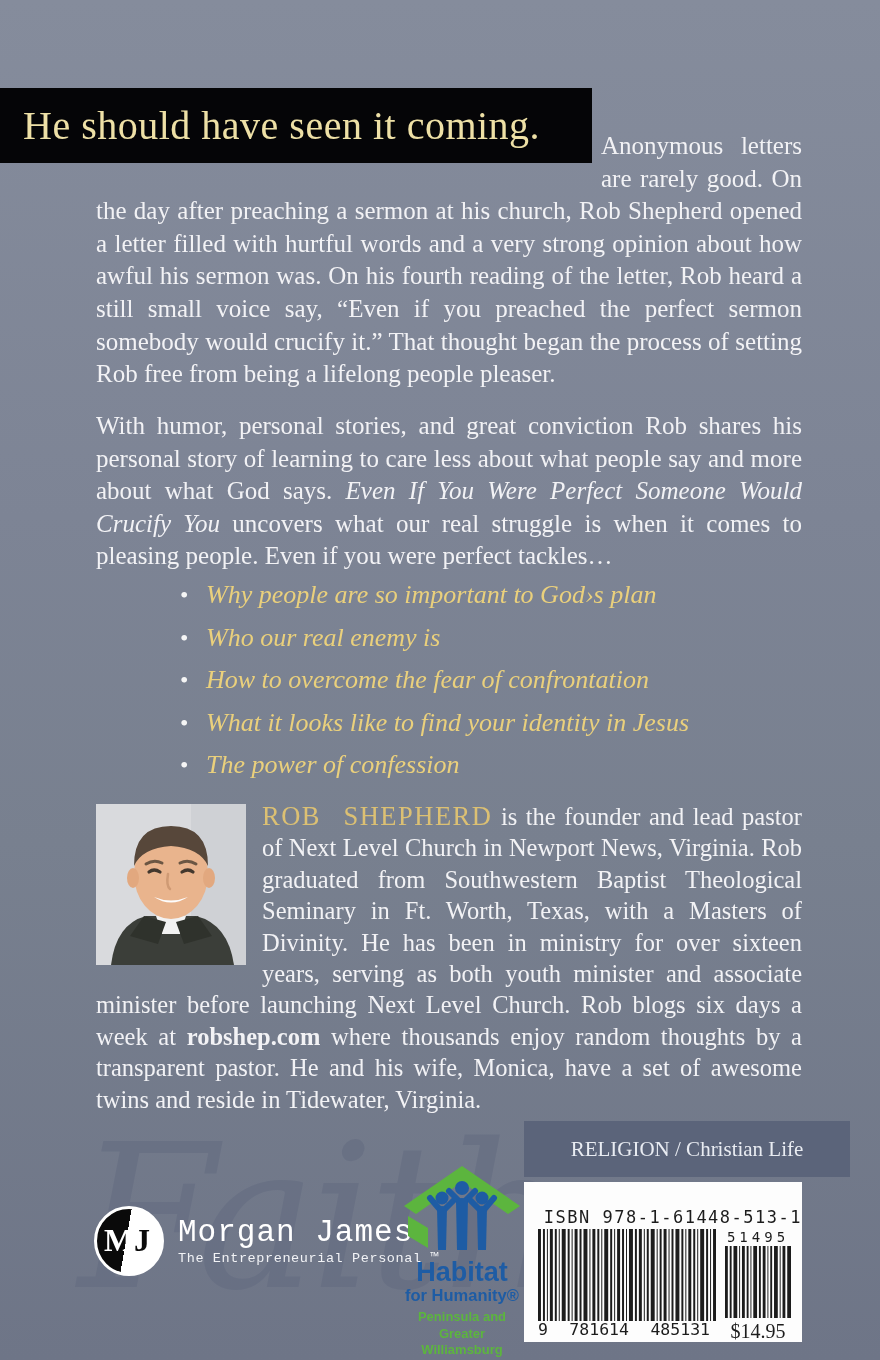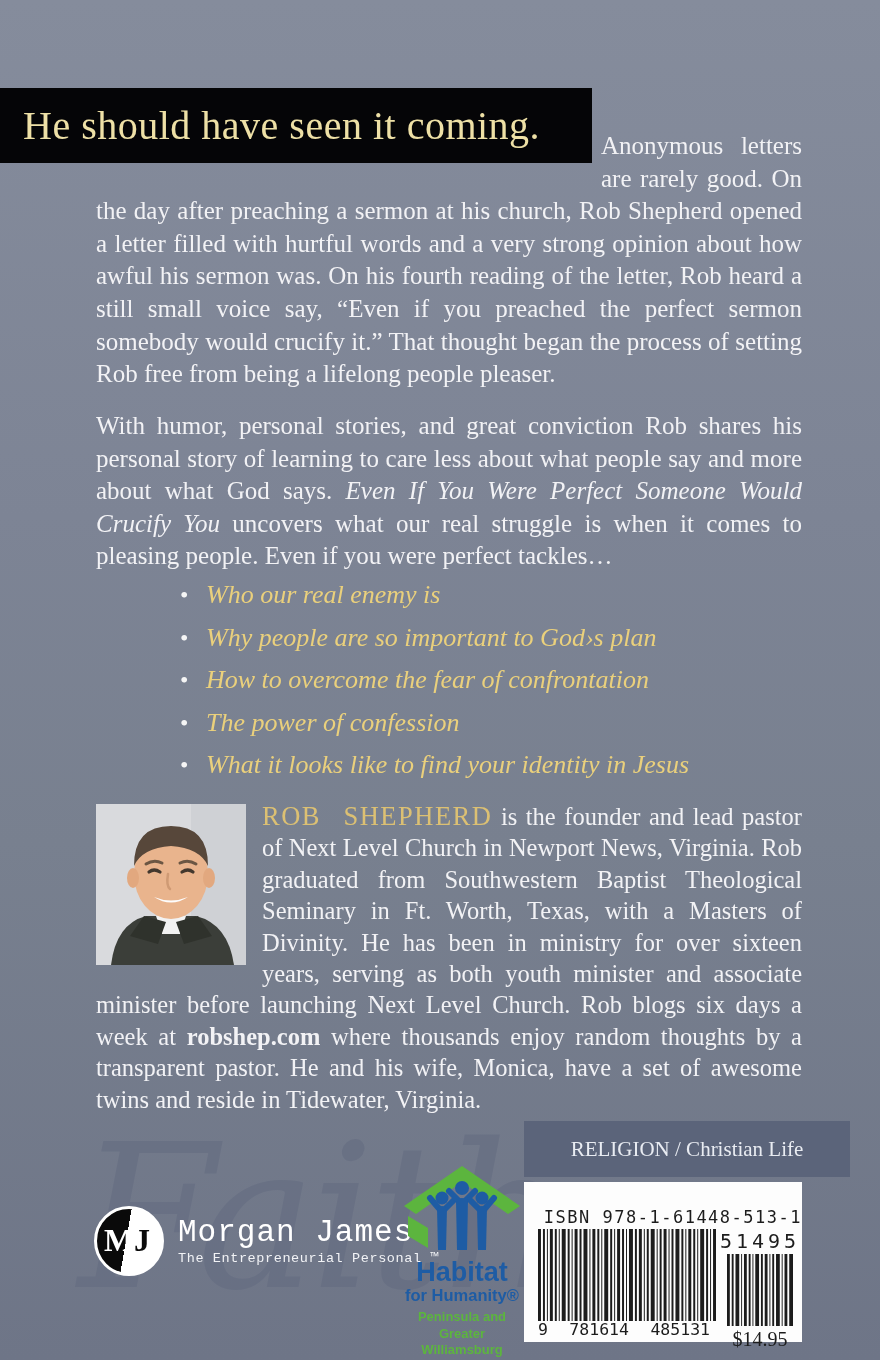--- a/index.html
+++ b/index.html
@@ -69,21 +69,21 @@
   .barcode-box{position:absolute;left:524px;top:1182px;width:278px;height:160px;
                background:#fdfdfd;z-index:3;
                font-family:"DejaVu Sans Mono", monospace;color:#1c1c1c;}
   .isbn{font-size:17px;letter-spacing:1.5px;text-align:right;margin-top:25px;white-space:nowrap;}
   .bars-row{display:flex;margin:2px 10px 0 14px;}
   .main-code{width:178px;}
   .main-bars{display:block;width:178px;height:92px;}
   .ean-digits{display:flex;font-size:16.5px;margin-top:-1px;justify-content:space-between;
               padding-right:6px;}
   .addon{width:72px;margin-left:8px;display:flex;flex-direction:column;align-items:center;}
-  .addon-digits{font-size:20px;letter-spacing:4px;white-space:nowrap;}
+  .addon-digits{font-size:14px;letter-spacing:4px;white-space:nowrap;}
   .addon-bars{display:block;width:66px;height:72px;margin-top:1px;}
   .price{font-family:"Liberation Serif", serif;font-size:20px;margin-top:2px;}
 </style>
 </head>
 <body>
 
 <div class="cover">
 
   <div class="banner">
     <span class="headline">He should have seen it coming.</span>
@@ -92,25 +92,25 @@
   <div class="textblock" id="para1">
     <div class="banner-spacer"></div>
     <span>Anonymous letters are rarely good. On the day after preaching a sermon at his church, Rob Shepherd opened a letter filled with hurtful words and a very strong opinion about how awful his sermon was. On his fourth reading of the letter, Rob heard a still small voice say, “Even if you preached the perfect sermon somebody would crucify it.” That thought began the process of setting Rob free from being a lifelong people pleaser.</span>
   </div>
 
   <div class="textblock" id="para2">
     <span>With humor, personal stories, and great conviction Rob shares his personal story of learning to care less about what people say and more about what God says. </span><span class="italic">Even If You Were Perfect Someone Would Crucify You</span><span> uncovers what our real struggle is when it comes to pleasing people. Even if you were perfect tackles…</span>
   </div>
 
   <ul class="bullets">
+    <li>Why people are so important to God›s plan</li>
     <li>Who our real enemy is</li>
-    <li>Why people are so important to God›s plan</li>
     <li>How to overcome the fear of confrontation</li>
+    <li>What it looks like to find your identity in Jesus</li>
     <li>The power of confession</li>
-    <li>What it looks like to find your identity in Jesus</li>
   </ul>
 
   <div class="textblock" id="bio">
     <span class="author-photo">
       <svg width="150" height="161" viewBox="0 0 150 161" xmlns="http://www.w3.org/2000/svg">
         <rect width="150" height="161" fill="#d9dadd"></rect>
         <rect x="95" y="0" width="55" height="161" fill="#cfd1d5"></rect>
         <path d="M15 161 Q20 120 50 112 L100 112 Q132 120 138 161 Z" fill="#3b3e39"></path>
         <path d="M60 112 L90 112 L84 130 L66 130 Z" fill="#f2f2f2"></path>
         <path d="M48 112 L70 118 L62 140 L34 132 Z" fill="#2f322c"></path>

